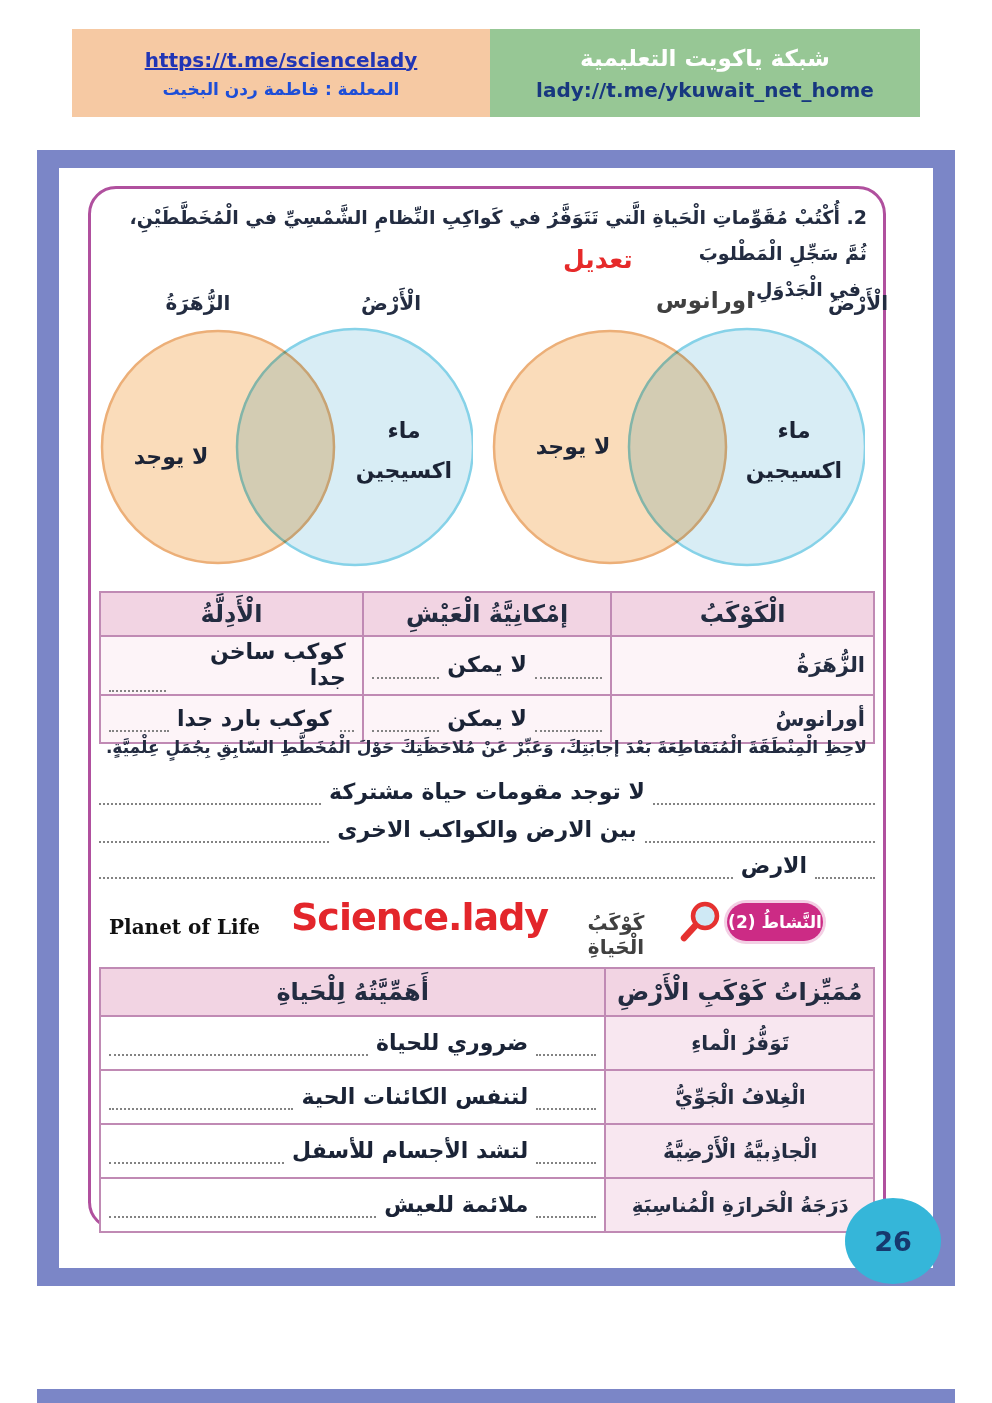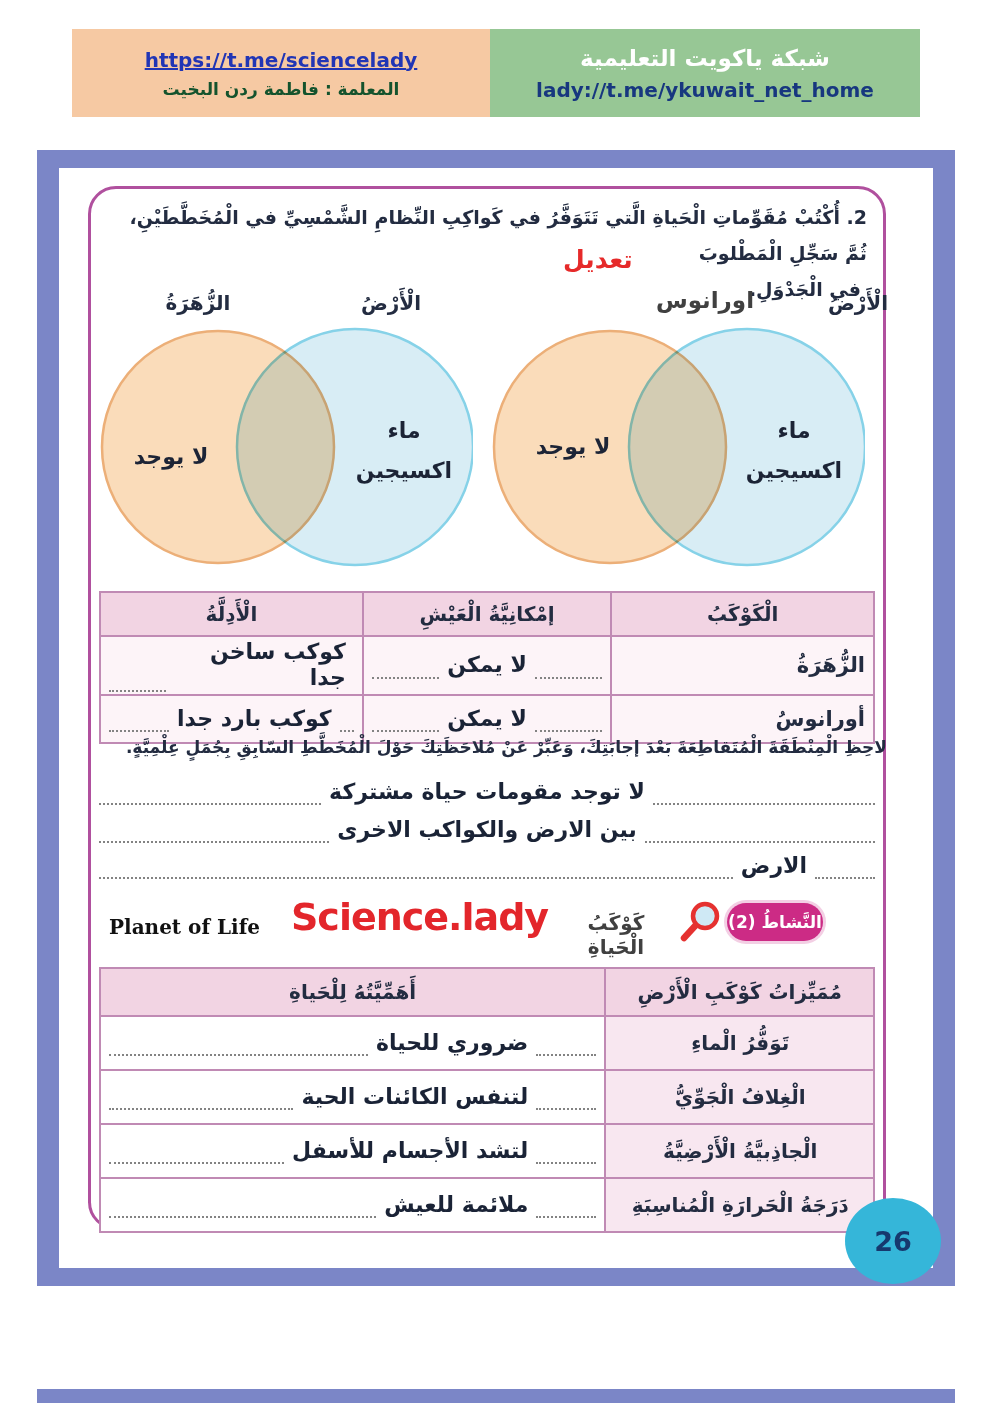--- a/index.html
+++ b/index.html
@@ -5,21 +5,21 @@
   html,body{margin:0;padding:0;}
   body{
     width:992px;height:1403px;position:relative;background:#ffffff;
     font-family:"DejaVu Sans", sans-serif;overflow:hidden;color:#1f2940;
   }
   
   .hdr{position:absolute;top:29px;height:88px;display:flex;flex-direction:column;justify-content:center;align-items:center;gap:7px;}
   .hdr-left{left:72px;width:418px;background:#f6c9a3;}
   .hdr-right{left:490px;width:430px;background:#97c795;}
   .tg-link{color:#2135b5;font-weight:bold;font-size:20px;text-decoration:underline;}
-  .teacher{color:#14532d;font-weight:bold;font-size:17px;}
+  .teacher{color:#1d4ed8;font-weight:bold;font-size:17px;}
   .net-title{color:#ffffff;font-weight:bold;font-size:23px;}
   .net-link{color:#17377f;font-weight:bold;font-size:20px;text-decoration:none;}
   
   .frame{position:absolute;left:37px;top:150px;width:918px;height:1136px;background:#7b86c7;}
   .page{position:absolute;left:22px;top:18px;width:874px;height:1100px;background:#ffffff;}
   .bottom-bar{position:absolute;left:37px;top:1389px;width:918px;height:14px;background:#7b86c7;}
   .cyan-badge{position:absolute;left:845px;top:1198px;width:96px;height:86px;background:#35b6d9;border-radius:50%;z-index:5;display:flex;align-items:center;justify-content:center;}
   .cyan-badge .num{color:#16396e;font-size:27px;font-weight:bold;}
   
   .inner-box{position:absolute;left:88px;top:186px;width:792px;height:1038px;border:3px solid #b0509e;border-radius:28px;background:#ffffff;z-index:2;}
@@ -35,31 +35,31 @@
   .venn-text{direction:rtl;text-align:center;font-size:22px;font-weight:bold;color:#1c2436;line-height:1.8;}
   
   .blank-row{display:flex;align-items:flex-end;direction:rtl;}
   .dots{border-bottom:2px dotted #838383;height:16px;}
   .d-fill{flex:1;}
   .d-sm{width:60px;}
   .hand{font-weight:bold;color:#1a2336;font-size:22px;padding:0 8px;line-height:1.2;}
   
   table{border-collapse:collapse;table-layout:fixed;width:776px;}
   th,td{border:2px solid #c08ab4;padding:2px 8px;}
-  th{background:#f2d4e3;font-size:20px;font-weight:bold;color:#232c41;height:38px;}
+  th{background:#f2d4e3;font-size:24px;font-weight:bold;color:#232c41;height:38px;}
   .t1{left:8px;top:402px;}
   .t1 td{height:42px;background:#fdf4f8;}
   .t1 .planet-cell{font-size:21px;font-weight:bold;text-align:right;color:#232c41;}
   .t2{left:8px;top:778px;}
   .t2 th{height:42px;}
   .t2 td{height:48px;}
   .t2 .feature-cell{background:#f8e7f0;font-size:20px;font-weight:bold;text-align:center;color:#232c41;padding-left:9px;}
   .t2 .imp-cell{background:#ffffff;}
   
-  .observe{left:20px;top:548px;width:776px;direction:rtl;text-align:right;font-size:17px;font-weight:bold;color:#232c41;}
+  .observe{left:0;top:548px;width:776px;direction:rtl;text-align:right;font-size:17px;font-weight:bold;color:#232c41;}
   .ansline{left:8px;width:776px;}
   .ans1{top:590px;}
   .ans2{top:628px;}
   .conclusion{left:8px;top:664px;width:776px;display:flex;direction:rtl;align-items:flex-end;font-size:20px;font-weight:bold;color:#232c41;}
   .conclusion .prefix{white-space:nowrap;}
   
   .english-title{left:18px;top:726px;font-family:"DejaVu Serif", serif;font-weight:bold;font-size:20px;color:#111111;}
   .brand{left:200px;top:706px;font-size:38px;font-weight:bold;color:#e3262b;letter-spacing:-1px;}
   .activity-title{left:468px;top:722px;width:114px;text-align:center;direction:rtl;font-size:20px;font-weight:bold;color:#404040;}
   .badge{left:636px;top:714px;width:96px;height:38px;background:#cc2b85;border-radius:19px;display:flex;align-items:center;justify-content:center;color:#ffffff;font-size:17px;font-weight:bold;direction:rtl;box-shadow:0 0 0 3px #f3cfe4;}

